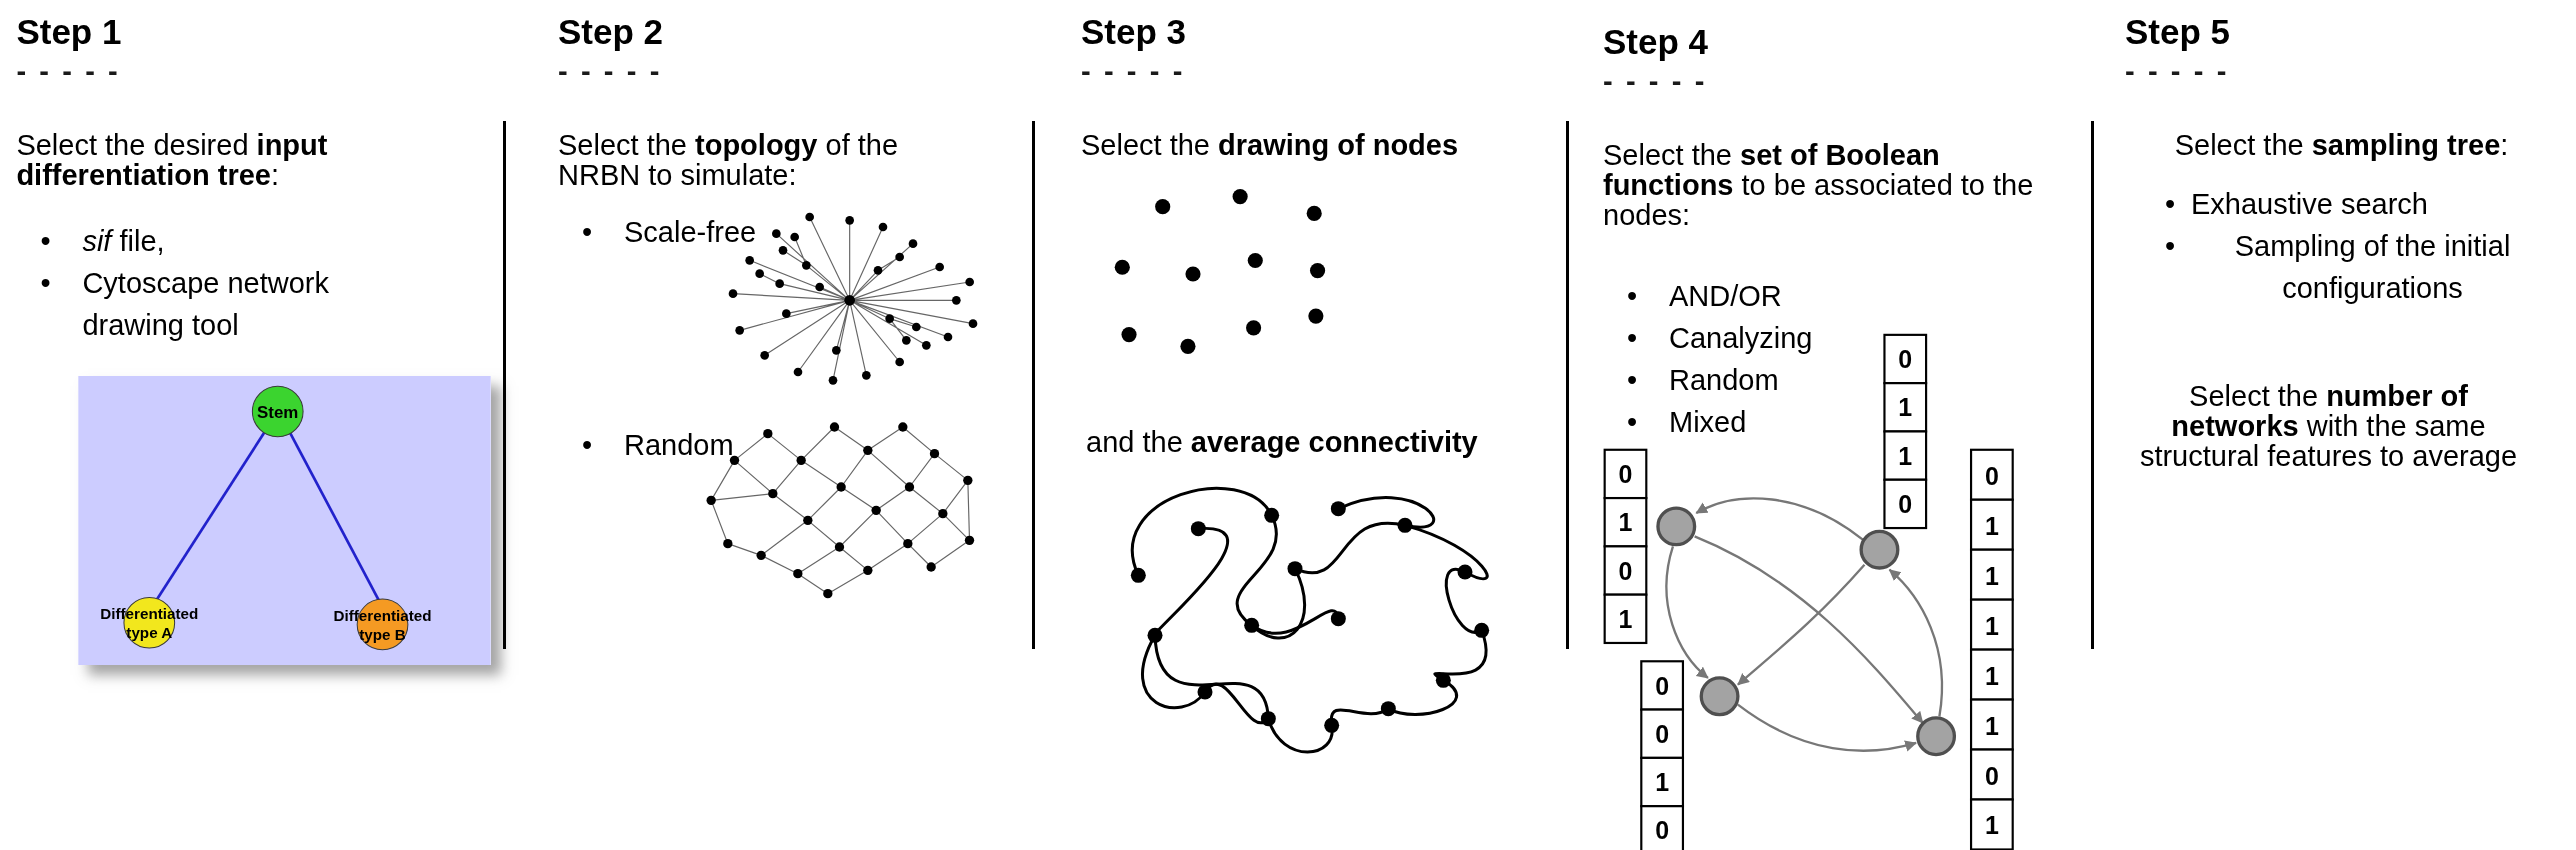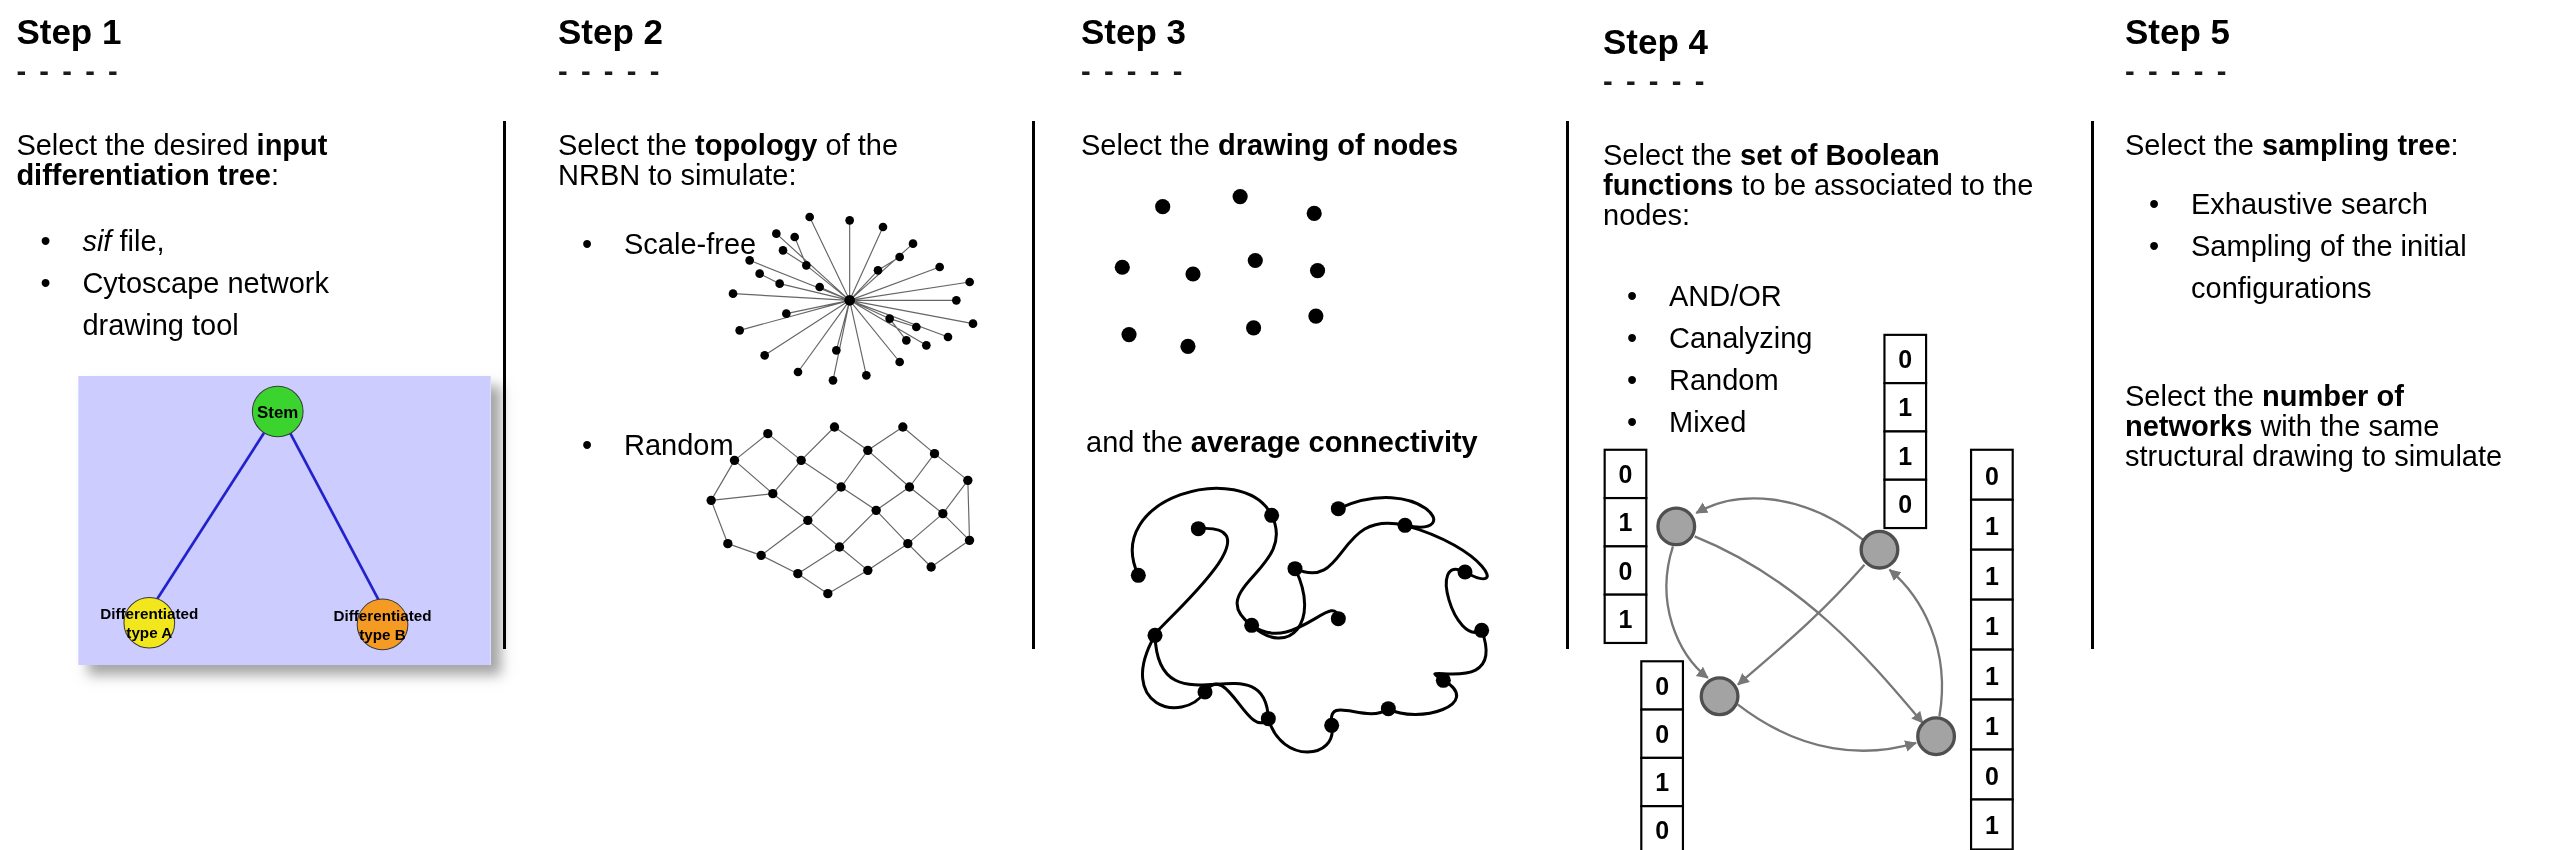--- a/index.html
+++ b/index.html
@@ -57,21 +57,21 @@
         <text x="180" y="156" text-anchor="middle" font-size="9" class="tree-label">type B</text>
       </svg>
     </div>
   </div>
   <div class="divider" style="left:503px;"></div>
 
   <div class="col" style="left:558px;width:472px;">
     <div class="step-title">Step 2</div>
     <div class="dashes">- - - - -</div>
     <p class="txt" style="top:130px;left:0;width:420px;margin:0;"><span>Select the </span><b>topology</b><span> of the NRBN to simulate:</span></p>
-    <div class="bullet-row abs" style="top:223px;left:0;">
+    <div class="bullet-row abs" style="top:211px;left:0;">
       <span class="dot"></span>
       <span class="btext">Scale-free</span>
     </div>
     <div class="fig" style="top:187px;left:145px;width:300px;height:225px;">
       <svg viewBox="0 0 180 135" width="300" height="225">
         <g stroke="#666" stroke-width="0.7" fill="none">
           <path d="M88,68 L88,20 M88,68 L108,24 M88,68 L126,34 M88,68 L142,48 M88,68 L152,68 M88,68 L147,90 M88,68 L64,18 M88,68 L44,28 M88,68 L28,44 M88,68 L18,64 M88,68 L22,86 M88,68 L37,101 M88,68 L57,111 M88,68 L78,116 M88,68 L98,113 M88,68 L118,105 M88,68 L134,95 M88,68 L160,57 M88,68 L162,82 M88,68 L50,76 M88,68 L46,58 M88,68 L62,47 M88,68 L112,79 M88,68 L80,98 M88,68 L105,50 M88,68 L70,60 M62,47 L48,38 M62,47 L55,30 M112,79 L128,84 M112,79 L122,92 M105,50 L118,42 M46,58 L34,52"></path>
         </g>
         <g fill="#000">
           <circle cx="88" cy="68" r="3.2"></circle>
@@ -296,31 +296,31 @@
           <text class="cellv" x="233.5" y="214" text-anchor="middle">1</text>
           <text class="cellv" x="233.5" y="244" text-anchor="middle">1</text>
           <text class="cellv" x="233.5" y="274" text-anchor="middle">0</text>
           <text class="cellv" x="233.5" y="304" text-anchor="middle">1</text>
         </g>
       </svg>
     </div>
   </div>
   <div class="divider" style="left:2091px;"></div>
 
-  <div class="col" style="left:2125px;width:446px;">
+  <div class="col" style="left:2125px;width:446px;text-align:center;">
     <div class="step-title">Step 5</div>
     <div class="dashes">- - - - -</div>
     <p class="txt" style="top:130px;left:0;width:433px;margin:0;"><span>Select the </span><b>sampling tree</b><span>:</span></p>
     <div class="bullets" style="top:183px;width:433px;">
       <div class="bullet-row">
           <span class="dot"></span>
           <span class="btext">Exhaustive search</span>
         </div>
       <div class="bullet-row">
           <span class="dot"></span>
           <span class="btext" style="max-width:363px;">Sampling of the initial configurations</span>
         </div>
     </div>
-    <p class="txt" style="top:381px;left:0;width:407px;margin:0;"><span>Select the </span><b>number of networks</b><span> with the same structural drawing to simulate</span></p>
+    <p class="txt" style="top:381px;left:0;width:407px;margin:0;"><span>Select the </span><b>number of networks</b><span> with the same structural features to average</span></p>
   </div>
 
 </div>
 
 
 </body></html>

